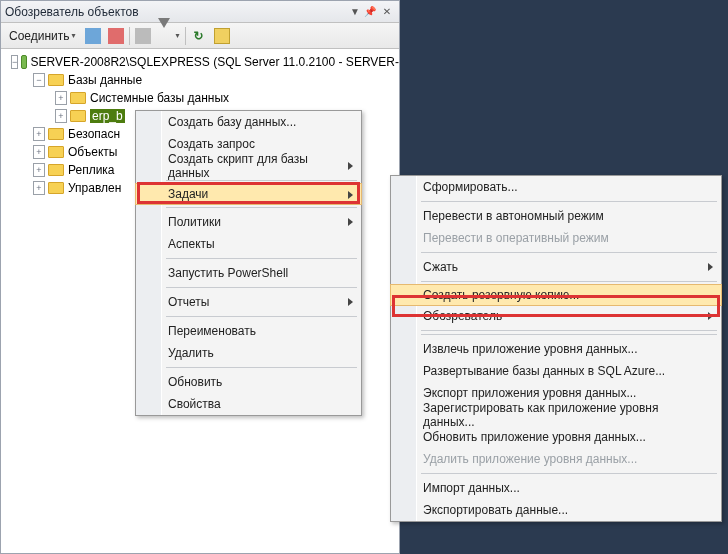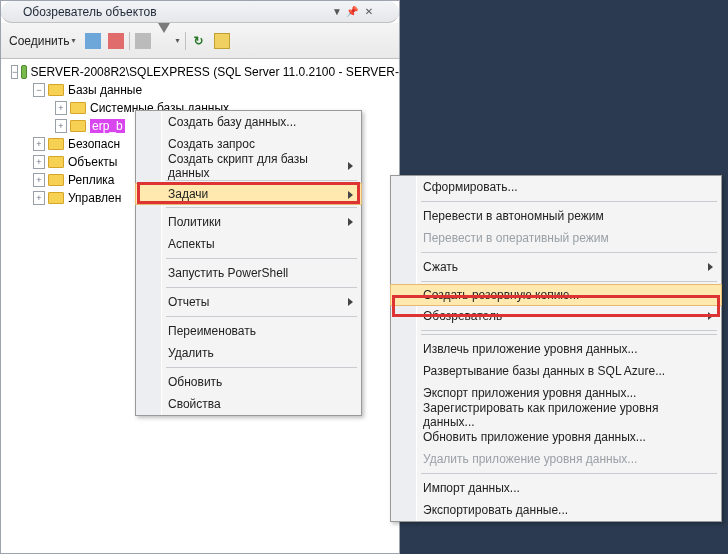--- a/index.html
+++ b/index.html
@@ -1,40 +1,40 @@
 <!DOCTYPE html>
 <html><head>
 <meta charset="utf-8">
 <style>
   * { box-sizing: border-box; font-family: "Segoe UI", Tahoma, sans-serif; font-size: 12px; }
   body { margin: 0; width: 728px; height: 554px; background: #2b3a50; overflow: hidden; position: relative; }
 
   
   .panel { position: absolute; left: 0; top: 0; width: 400px; height: 554px; background: #fff; border: 1px solid #9ca3af; }
-  .titlebar { background: linear-gradient(#f3f4f6,#e5e7eb); height: 22px; display: flex; align-items: center; padding: 0 22px; border-bottom: 1px solid #c0c0c0; border-radius: 11px; }
+  .titlebar { background: linear-gradient(#f3f4f6,#e5e7eb); height: 22px; display: flex; align-items: center; padding: 0 4px; border-bottom: 1px solid #c0c0c0; }
   .titlebar .t { flex: 1; font-weight: 400; color: #1f2937; }
   .tb-ico { width: 14px; height: 14px; margin: 0 1px; text-align: center; line-height: 14px; font-size: 10px; color: #555; }
 
-  .toolbar { background: linear-gradient(#f5f5f5,#e9e9e9); height: 36px; display: flex; align-items: center; padding: 0 4px; gap: 3px; border-bottom: 1px solid #c0c0c0; }
+  .toolbar { background: linear-gradient(#f5f5f5,#e9e9e9); height: 26px; display: flex; align-items: center; padding: 0 4px; gap: 3px; border-bottom: 1px solid #c0c0c0; }
   .tool { height: 20px; display: inline-flex; align-items: center; padding: 0 4px; color: #222; }
   .tool.btn { padding: 0 2px; }
   .drop::after { content: "▾"; font-size: 8px; margin-left: 2px; color: #555; }
   .sep { width: 1px; height: 18px; background: #c0c0c0; }
   .ico { width: 16px; height: 16px; display: inline-block; }
   .ico-db1 { background:#6da6d9; } .ico-db2 { background:#e06c6c; }
   .ico-filter { width:0;height:0;border-left:6px solid transparent;border-right:6px solid transparent;border-top:10px solid #7a7a7a;margin:3px auto; }
   .ico-refresh { color:#2b7a2b;font-weight:bold;line-height:16px;text-align:center; }
   .ico-grid { background:#f0d060;border:1px solid #c0a030; }
 
   .tree { padding: 4px 0 0 4px; }
   .node { display: flex; align-items: center; height: 18px; white-space: nowrap; }
   .tw { width: 12px; text-align: center; color: #6b7280; font-size: 9px; line-height: 12px; border: 1px solid #9aa0a8; background: #fff; margin-right: 3px; }
   .fold { width: 16px; height: 12px; background: #f7d154; border: 1px solid #d6a52a; margin-right: 4px; border-radius: 1px; }
   .sv { width: 16px; height: 14px; background: #79b94f; border: 1px solid #4d8a2a; border-radius: 2px; margin-right: 4px; }
-  .sel { background: #d946ef; color: #fff; padding: 0 2px; }
+  .sel { background: #4d7c0f; color: #fff; padding: 0 2px; }
 
   
   .menu { position: absolute; background: #f4f4f4; border: 1px solid #999; box-shadow: 2px 2px 4px rgba(0,0,0,.25); }
   .menu .gutter { position: absolute; left: 0; top: 0; bottom: 0; width: 26px; background: #eceef1; border-right: 1px solid #fff; }
   .menu .items { position: relative; }
   .mi { height: 22px; display: flex; align-items: center; padding-left: 32px; padding-right: 24px; color: #222; cursor: default; position: relative; }
   .mi.disabled { color: #9aa0a6; }
   .mi.hov { background: #ffe9ae; border: 1px solid #e6b96f; margin: -1px; }
   .mi.sub::after { content: ""; position: absolute; right: 8px; top: 7px; width: 0; height: 0; border-top: 4px solid transparent; border-bottom: 4px solid transparent; border-left: 5px solid #444; }
   .msep { height: 1px; background: #c8cbd0; margin: 3px 4px 3px 30px; }

